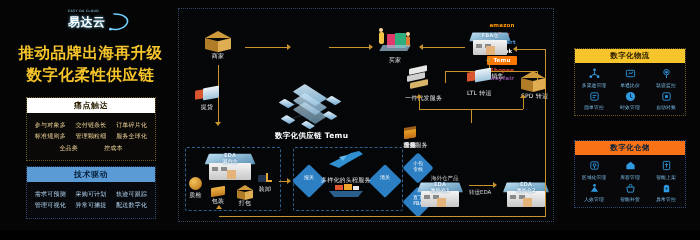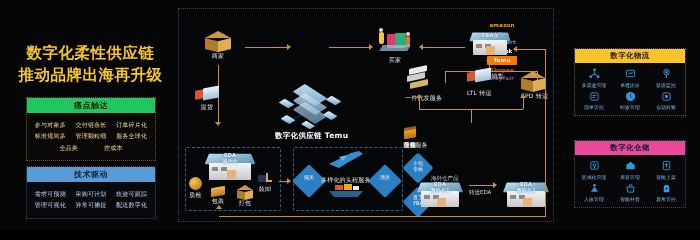--- a/index.html
+++ b/index.html
@@ -16,21 +16,21 @@
   .logo-swoosh{position:absolute;left:0;top:0;}
 
   .headline{position:absolute;left:8px;top:42px;width:165px;text-align:center;
             font-size:15.5px;font-weight:bold;color:#F6C42B;line-height:1.45;
             letter-spacing:.5px;}
 
   .panel{position:absolute;width:130px;border:1px dotted #6a5a20;
          background:#0a0907;box-sizing:border-box;}
   .panel.blue{border:1px dotted #2b4a6e;background:#07090c;}
   .panel-hd{height:15px;line-height:15px;text-align:center;font-size:8px;
-            font-weight:bold;color:#2a1d00;background:#22c55e;letter-spacing:.5px;}
+            font-weight:bold;color:#2a1d00;background:#ffffff;letter-spacing:.5px;}
   .panel.blue .panel-hd{background:#5b9BD5;color:#06203a;}
   .panel-body{padding:5px 3px 5px;}
   .prow{display:flex;justify-content:space-around;margin:2.5px 0;}
   .pitem{font-size:6px;color:#f3d79a;letter-spacing:.2px;white-space:nowrap;}
   .panel.blue .pitem{color:#b9dcfb;}
 
   #panel-touch{left:26px;top:97px;}
   #panel-tech{left:26px;top:166px;}
 
   
@@ -104,40 +104,48 @@
 
   
   .right{position:absolute;left:560px;top:0;width:140px;height:230px;}
   .rtitle{position:absolute;left:0;top:28px;width:140px;text-align:center;
           font-size:10px;font-weight:bold;color:#F6C42B;letter-spacing:.6px;}
   .rpanel{position:absolute;left:14px;width:112px;box-sizing:border-box;
           border:1px dotted #6a5a20;background:#08070a;}
   .rpanel.b{border:1px dotted #2b4a6e;}
   .rhd{height:14px;line-height:14px;text-align:center;font-size:7.5px;
        font-weight:bold;color:#2a1d00;background:#F6C42B;letter-spacing:.4px;}
-  .rpanel.b .rhd{background:#ec4899;color:#06203a;}
+  .rpanel.b .rhd{background:#f97316;color:#06203a;}
   .rgrid{display:grid;grid-template-columns:repeat(3,1fr);gap:2px 0;padding:4px 1px 5px;}
   .rcell{text-align:center;}
   .ricon{height:13px;display:flex;align-items:center;justify-content:center;}
   .ricon svg{width:11px;height:11px;}
   .rlab{font-size:4.8px;color:#7fc4f0;margin-top:1.5px;letter-spacing:.1px;white-space:nowrap;}
   #rp-logistics{top:48px;}
   #rp-storage{top:140px;}
 </style>
 </head>
 <body>
 
 <div class="stage">
 
   <div class="left">
 
+    <div class="logo">
+      <svg class="logo-swoosh" width="78" height="22" viewBox="0 0 78 22">
+        <path d="M58 4 C70 4 74 10 70 15 C67 19 60 20 54 19" fill="none" stroke="#6fd0ff" stroke-width="1.6" stroke-linecap="round"></path>
+        <circle cx="54.5" cy="19.2" r="1.4" fill="#6fd0ff"></circle>
+      </svg>
+      <span class="logo-sub">EASY DA CLOUD</span>
+      <span class="logo-text">易达云</span>
+    </div>
 
     <div class="headline">
+      <div>推动品牌出海再升级</div>
       <div>数字化柔性供应链</div>
-      <div>推动品牌出海再升级</div>
     </div>
 
     <div class="panel" id="panel-touch">
       <div class="panel-hd">痛点触达</div>
       <div class="panel-body">
         <div class="prow">
           <span class="pitem">参与对象多</span>
           <span class="pitem">交付链条长</span>
           <span class="pitem">订单碎片化</span>
         </div>

